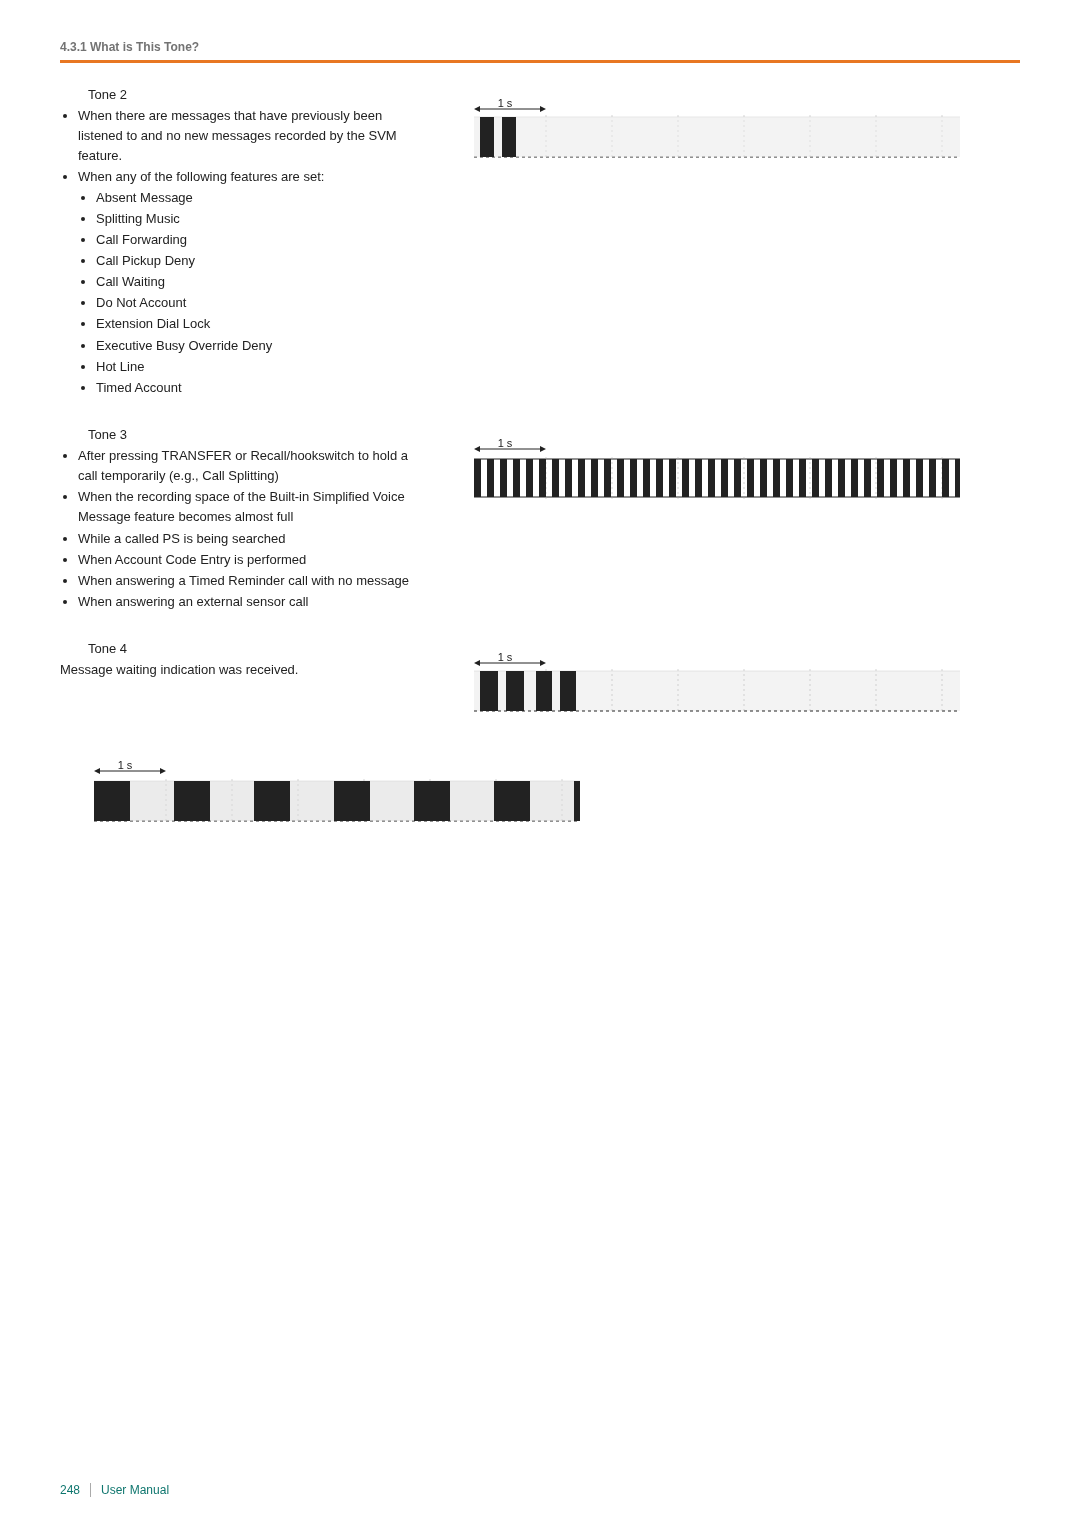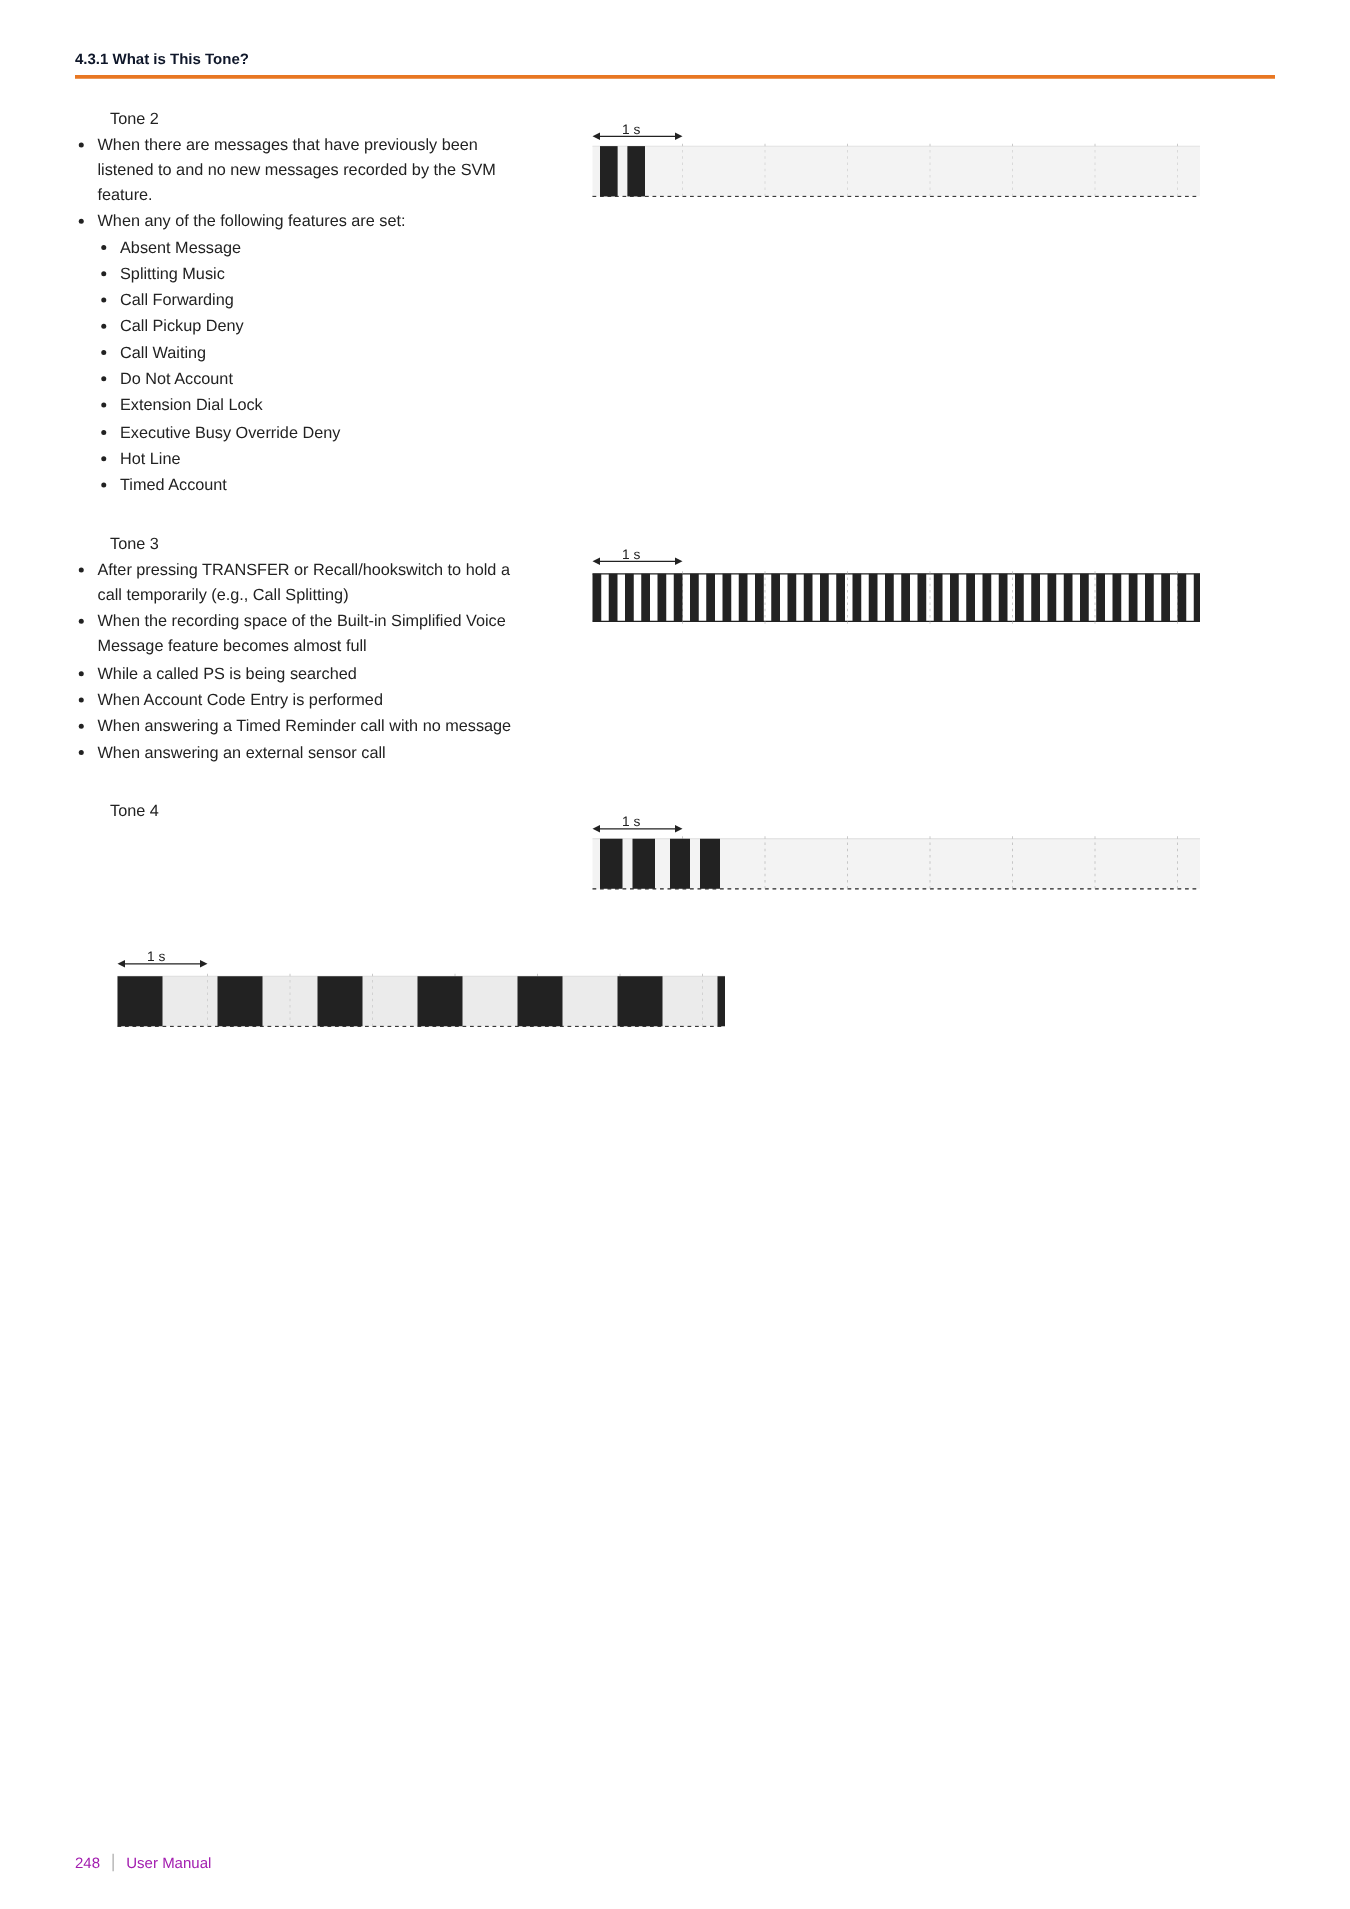--- a/index.html
+++ b/index.html
@@ -14,21 +14,21 @@
     }
     .page {
       width: 1080px;
       min-height: 1527px;
       padding: 40px 60px 60px 60px;
       position: relative;
     }
     .section-header {
       font-size: 12px;
       font-weight: bold;
-      color: #0f172a;
+      color: #737373;
       margin-bottom: 4px;
       padding-bottom: 2px;
     }
     .orange-rule {
       border: none;
       border-top: 3px solid #e87722;
       margin-bottom: 24px;
     }
     .two-col {
       display: flex;
@@ -80,21 +80,21 @@
       font-weight: bold;
       font-size: 13px;
       margin-bottom: 6px;
       margin-left: 60px;
     }
     .footer {
       position: absolute;
       bottom: 30px;
       left: 60px;
       font-size: 12px;
-      color: #a21caf;
+      color: #0f766e;
       display: flex;
       align-items: center;
       gap: 10px;
     }
     .footer-divider {
       border-left: 1px solid #aaa;
       height: 14px;
     }
 
     
@@ -235,20 +235,21 @@
         <rect x="489" y="22" width="7" height="38" fill="#222"></rect>
         <rect x="502" y="22" width="7" height="38" fill="#222"></rect>
         <rect x="515" y="22" width="5" height="38" fill="#222"></rect>
       </svg>
     </div>
   </div>
 
   <div class="two-col">
     <div class="left-col">
       <div class="tone-label">Tone 4</div>
+      <div style="font-size:13px; line-height:1.5;">Message waiting indication was received.</div>
     </div>
     <div class="right-col">
 
       <svg width="520" height="80">
 
         <line x1="40" y1="12" x2="100" y2="12" stroke="#222" stroke-width="1"></line>
         <polygon points="40,9 40,15 34,12" fill="#222"></polygon>
         <polygon points="100,9 100,15 106,12" fill="#222"></polygon>
         <text x="65" y="10" font-size="11" text-anchor="middle" fill="#222">1 s</text>
 

